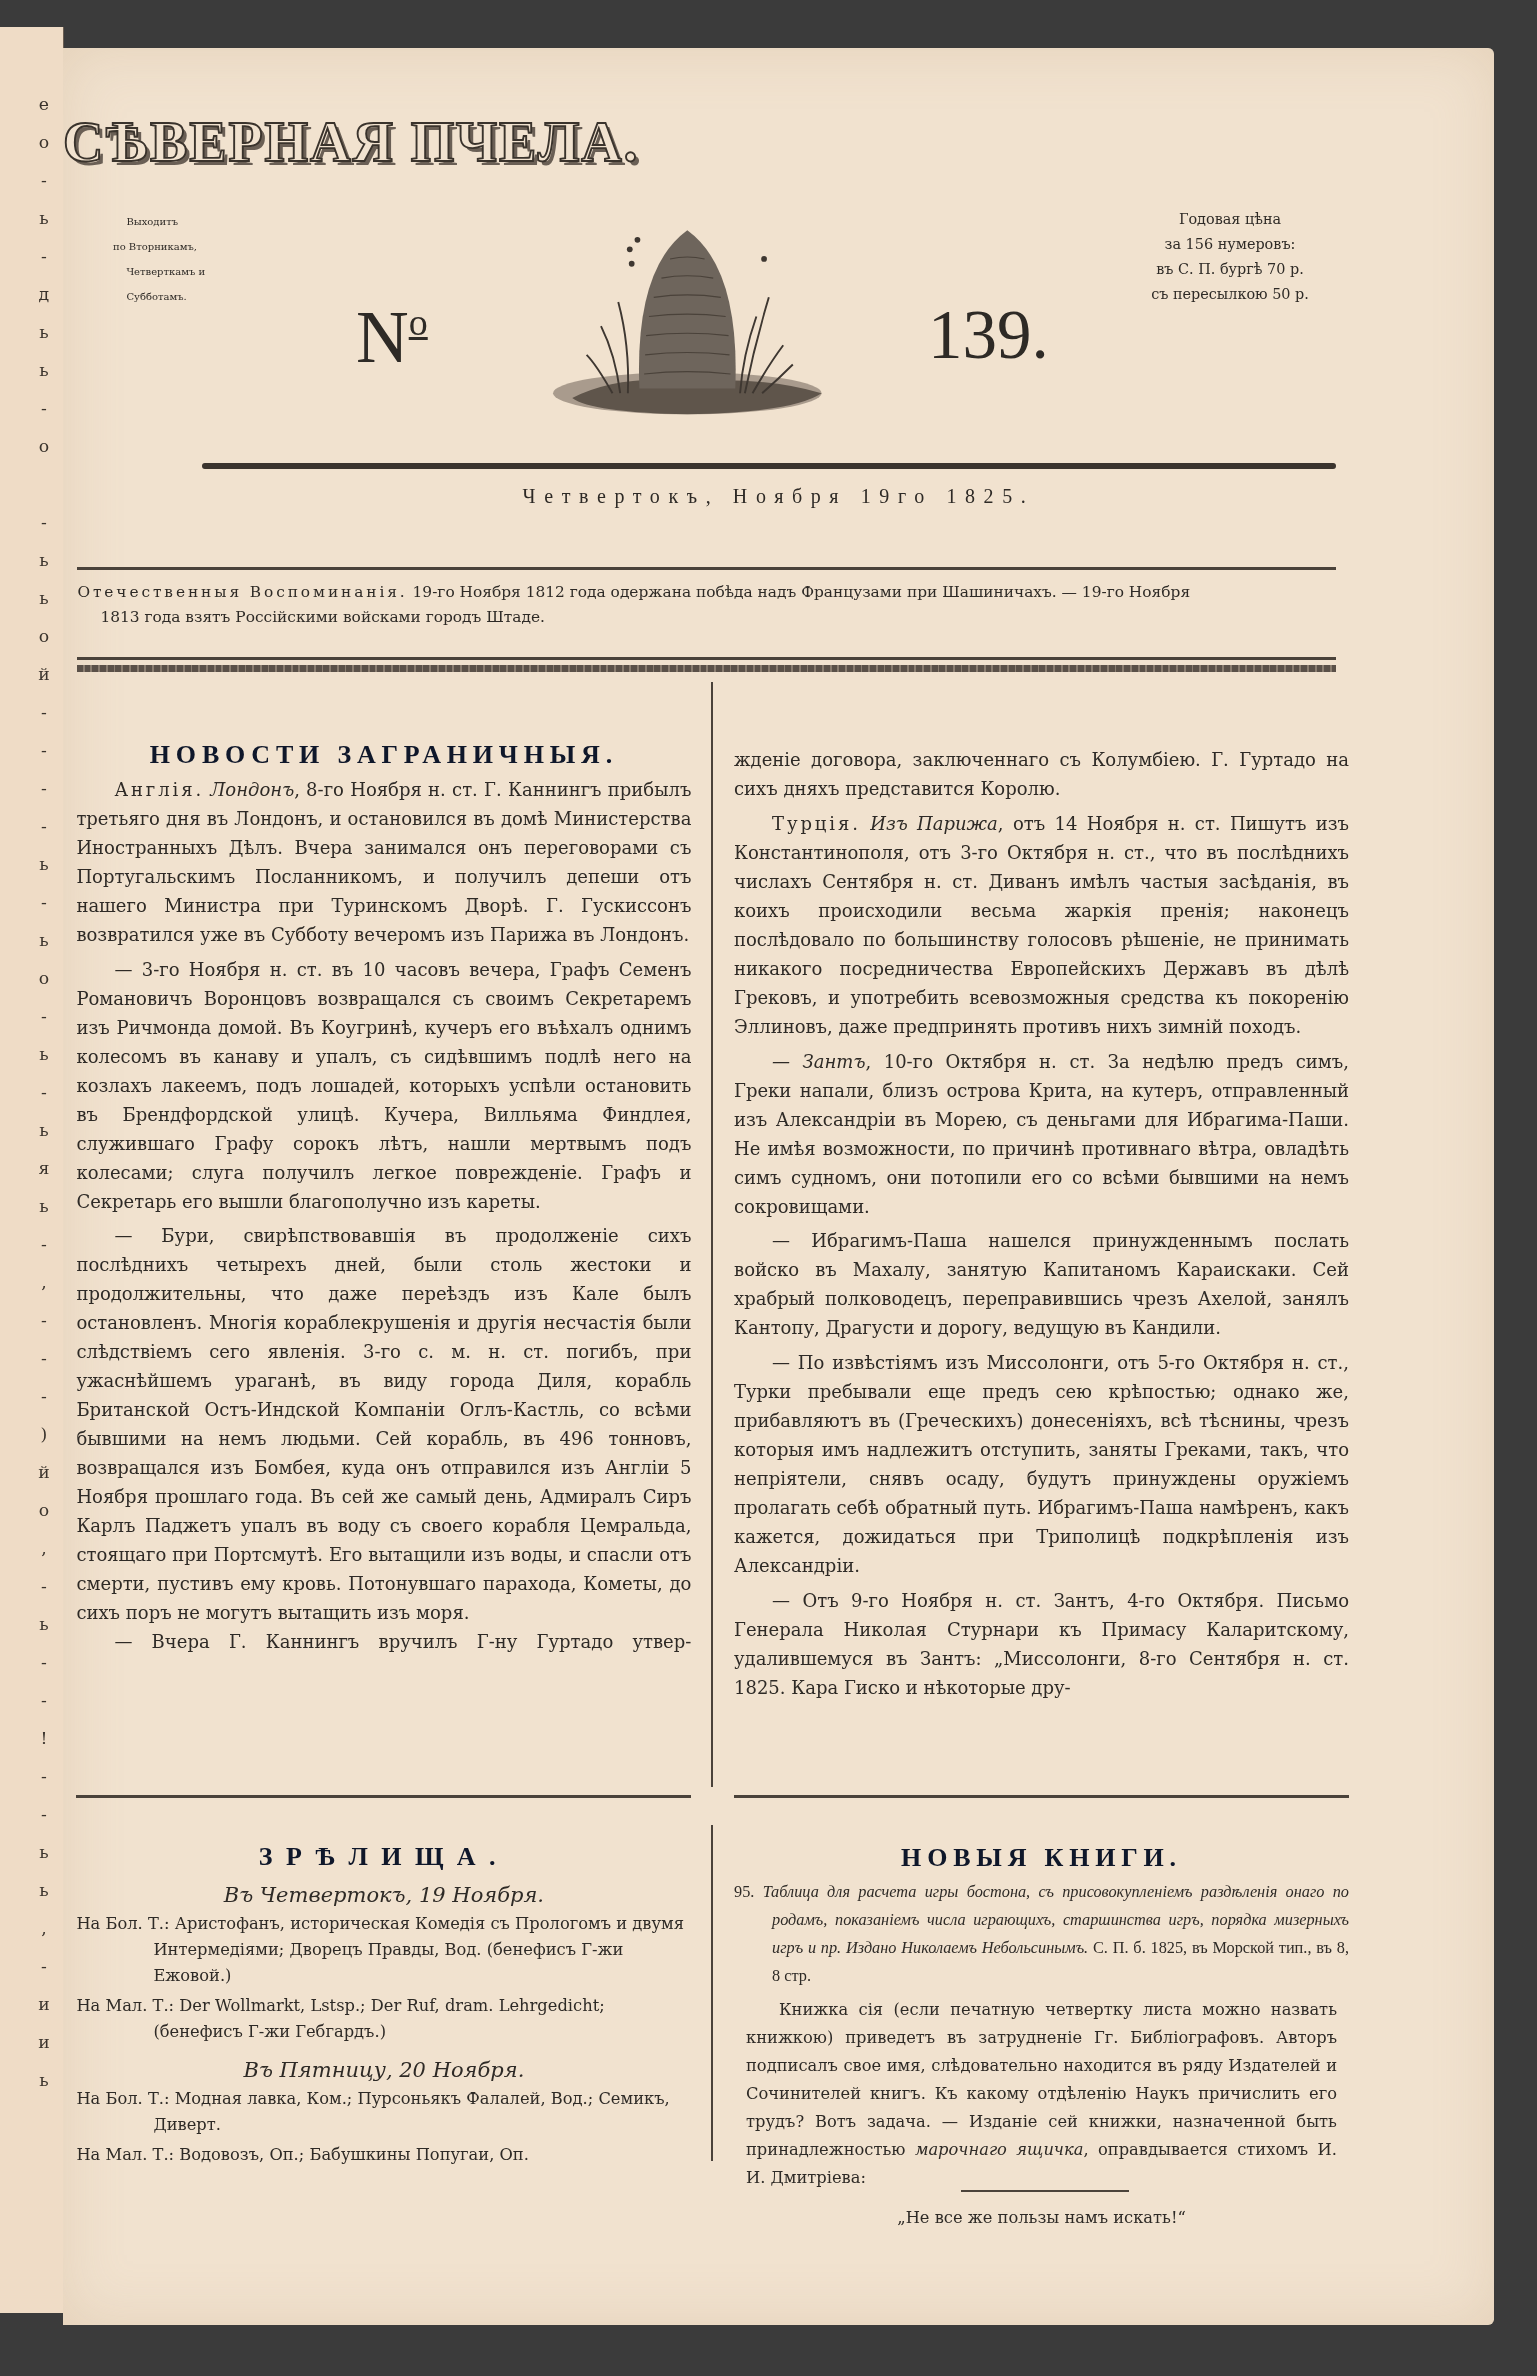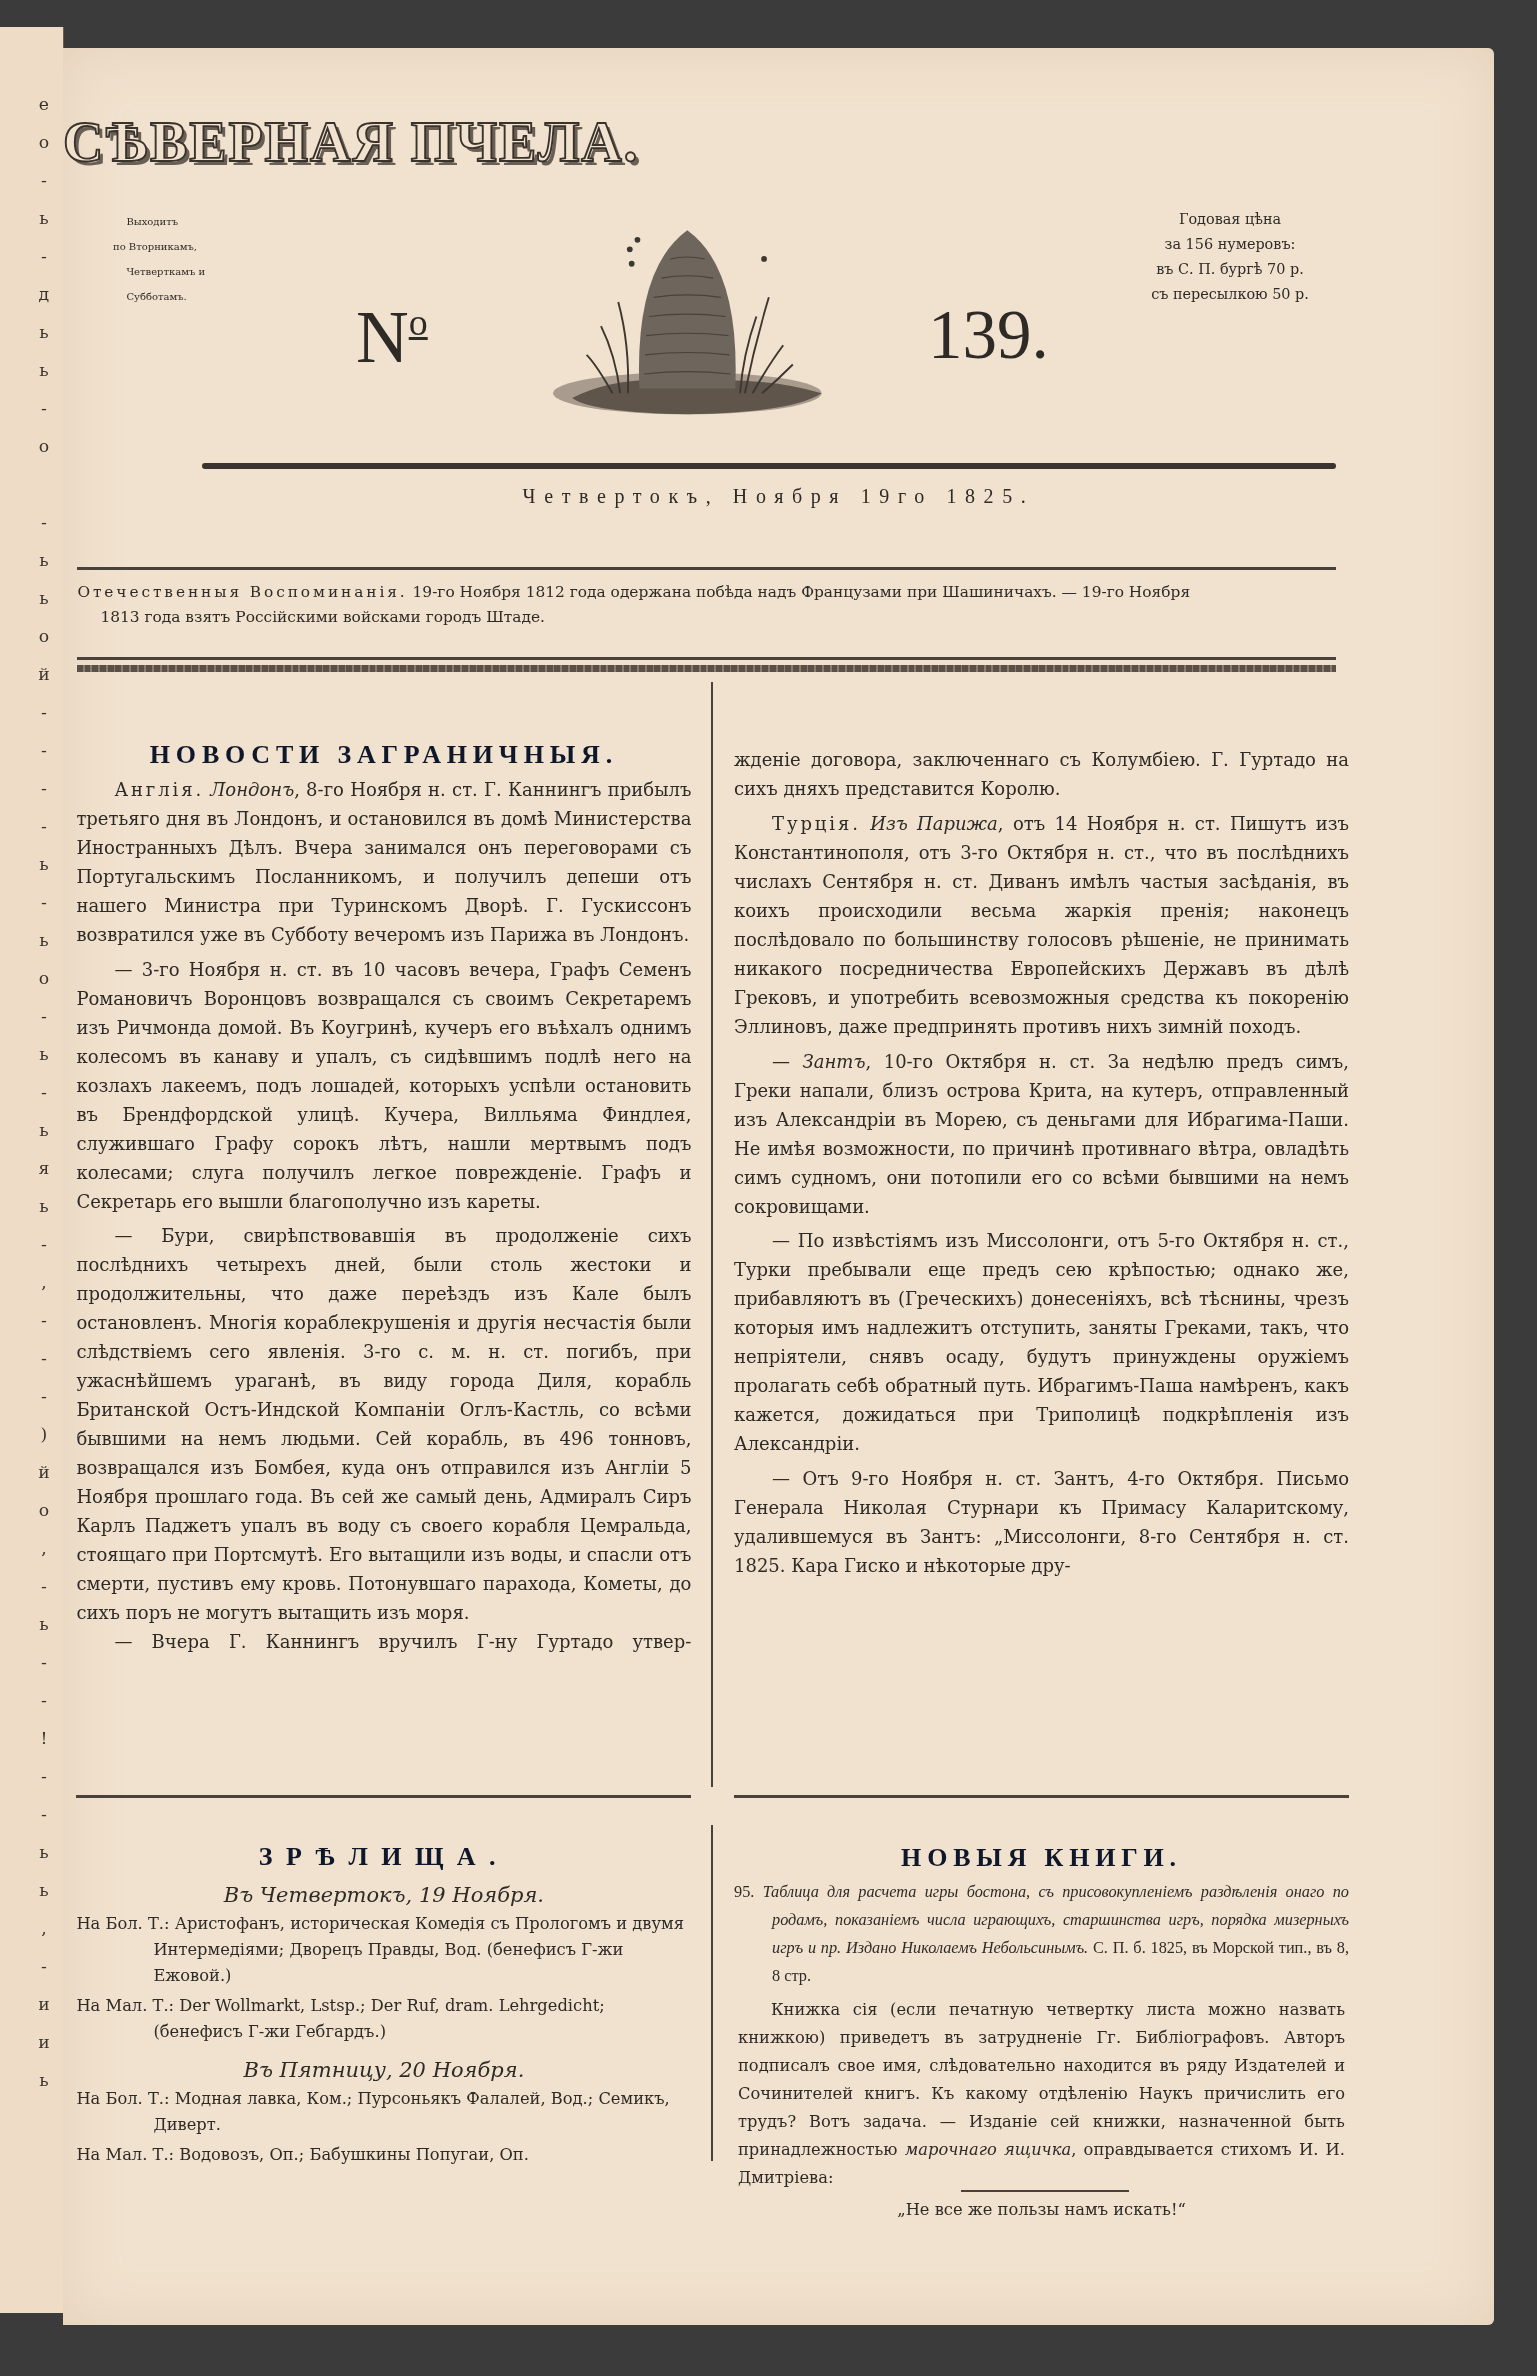--- a/index.html
+++ b/index.html
@@ -78,21 +78,21 @@
 
   .rule-bottom-l { left:13.4px; top:1747px; width:615px; height:2.9px; background:#4a423a; }
   .rule-bottom-r { left:671px; top:1747px; width:615px; height:2.9px; background:#4a423a; }
 
   .theatre { left:13.4px; top:1796px; width:615px; font-size:16.3px; line-height:26px; }
   .theatre .dayhead { text-align:center; font-style:italic; font-size:21px; margin:11.5px 0 3.8px; }
   .theatre .entry { padding-left:77px; text-indent:-77px; margin:0 0 3.8px; }
   .theatre .entry .lbl { font-size:16.3px; }
   .books { left:671px; top:1796px; width:615px; font-size:16.3px; line-height:28px; }
   .books .it-block { font-style:italic; padding-left:38px; text-indent:-38px; text-align:justify;font-family:Liberation Serif, serif; }
-  .books p { margin:4px; text-align:justify; }
+  .books p { margin:12px; text-align:justify; }
   .books .indent { text-indent:33px; margin-top:5.8px; }
   .books .quote { text-align:center; margin-top:3.8px; }
   .end-rule { left:898px; top:2142px; width:168px; height:1.9px; background:#4a423a; }
 </style>
 </head>
 <body>
 
 <div class="prev-page">
   <div class="letters" id="prev-letters">е
 о
@@ -218,20 +218,21 @@
     <p class="indent"><span class="sp">Англія.</span> <span class="it">Лондонъ</span><span>, 8-го Ноября н. ст. Г. Каннингъ прибылъ третьяго дня въ Лондонъ, и остановился въ домѣ Министерства Иностранныхъ Дѣлъ. Вчера занимался онъ переговорами съ Португальскимъ Посланникомъ, и получилъ депеши отъ нашего Министра при Туринскомъ Дворѣ. Г. Гускиссонъ возвратился уже въ Субботу вечеромъ изъ Парижа въ Лондонъ.</span></p>
     <p class="indent" style="margin-top:5.8px">— 3-го Ноября н. ст. въ 10 часовъ вечера, Графъ Семенъ Романовичъ Воронцовъ возвращался съ своимъ Секретаремъ изъ Ричмонда домой. Въ Коугринѣ, кучеръ его въѣхалъ однимъ колесомъ въ канаву и упалъ, съ сидѣвшимъ подлѣ него на козлахъ лакеемъ, подъ лошадей, которыхъ успѣли остановить въ Брендфордской улицѣ. Кучера, Вилльяма Финдлея, служившаго Графу сорокъ лѣтъ, нашли мертвымъ подъ колесами; слуга получилъ легкое поврежденіе. Графъ и Секретарь его вышли благополучно изъ кареты.</p>
     <p class="indent" style="margin-top:5.8px">— Бури, свирѣпствовавшія въ продолженіе сихъ послѣднихъ четырехъ дней, были столь жестоки и продолжительны, что даже переѣздъ изъ Кале былъ остановленъ. Многія кораблекрушенія и другія несчастія были слѣдствіемъ сего явленія. 3-го с. м. н. ст. погибъ, при ужаснѣйшемъ ураганѣ, въ виду города Диля, корабль Британской Остъ-Индской Компаніи Оглъ-Кастль, со всѣми бывшими на немъ людьми. Сей корабль, въ 496 тонновъ, возвращался изъ Бомбея, куда онъ отправился изъ Англіи 5 Ноября прошлаго года. Въ сей же самый день, Адмиралъ Сиръ Карлъ Паджетъ упалъ въ воду съ своего корабля Цемральда, стоящаго при Портсмутѣ. Его вытащили изъ воды, и спасли отъ смерти, пустивъ ему кровь. Потонувшаго парахода, Кометы, до сихъ поръ не могутъ вытащить изъ моря.</p>
     <p class="indent" style="text-align-last:justify">— Вчера Г. Каннингъ вручилъ Г-ну Гуртадо утвер-</p>
   </div>
 
   <div class="abs col col-right">
     <p>жденіе договора, заключеннаго съ Колумбіею. Г. Гуртадо на сихъ дняхъ представится Королю.</p>
     <p class="indent" style="margin-top:5.8px"><span class="sp">Турція.</span> <span class="it">Изъ Парижа</span><span>, отъ 14 Ноября н. ст. Пишутъ изъ Константинополя, отъ 3-го Октября н. ст., что въ послѣднихъ числахъ Сентября н. ст. Диванъ имѣлъ частыя засѣданія, въ коихъ происходили весьма жаркія пренія; наконецъ послѣдовало по большинству голосовъ рѣшеніе, не принимать никакого посредничества Европейскихъ Державъ въ дѣлѣ Грековъ, и употребить всевозможныя средства къ покоренію Эллиновъ, даже предпринять противъ нихъ зимній походъ.</span></p>
     <p class="indent" style="margin-top:5.8px"><span class="it">— Зантъ</span><span>, 10-го Октября н. ст. За недѣлю предъ симъ, Греки напали, близъ острова Крита, на кутеръ, отправленный изъ Александріи въ Морею, съ деньгами для Ибрагима-Паши. Не имѣя возможности, по причинѣ противнаго вѣтра, овладѣть симъ судномъ, они потопили его со всѣми бывшими на немъ сокровищами.</span></p>
+    <p class="indent" style="margin-top:5.8px">— Ибрагимъ-Паша нашелся принужденнымъ послать войско въ Махалу, занятую Капитаномъ Караискаки. Сей храбрый полководецъ, переправившись чрезъ Ахелой, занялъ Кантопу, Драгусти и дорогу, ведущую въ Кандили.</p>
     <p class="indent" style="margin-top:5.8px">— По извѣстіямъ изъ Миссолонги, отъ 5-го Октября н. ст., Турки пребывали еще предъ сею крѣпостью; однако же, прибавляютъ въ (Греческихъ) донесеніяхъ, всѣ тѣснины, чрезъ которыя имъ надлежитъ отступить, заняты Греками, такъ, что непріятели, снявъ осаду, будутъ принуждены оружіемъ пролагать себѣ обратный путь. Ибрагимъ-Паша намѣренъ, какъ кажется, дожидаться при Триполицѣ подкрѣпленія изъ Александріи.</p>
     <p class="indent" style="margin-top:5.8px">— Отъ 9-го Ноября н. ст. Зантъ, 4-го Октября. Письмо Генерала Николая Стурнари къ Примасу Каларитскому, удалившемуся въ Зантъ: „Миссолонги, 8-го Сентября н. ст. 1825. Кара Гиско и нѣкоторые дру-</p>
   </div>
 
   <div class="abs rule-bottom-l"></div>
   <div class="abs rule-bottom-r"></div>
   <div class="abs col-divider2"></div>
 
   <div class="abs theatre">
     <div class="section-head" style="letter-spacing:13.4px">ЗРѢЛИЩА.</div>

